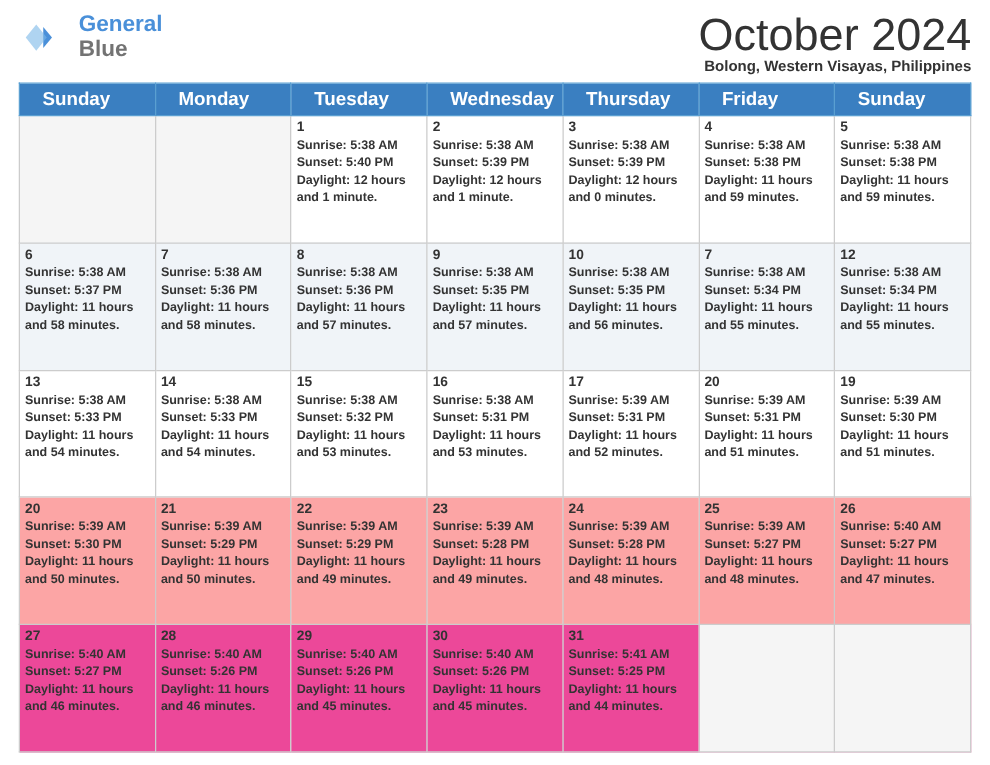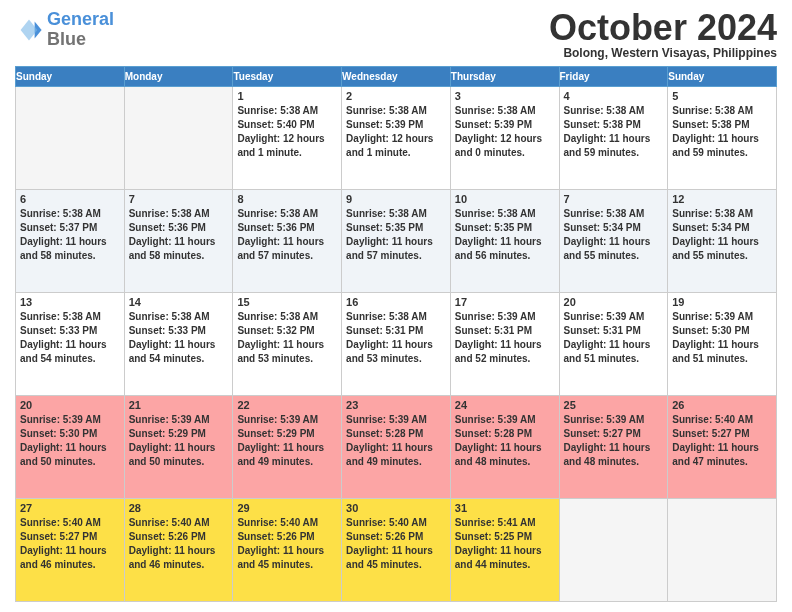--- a/index.html
+++ b/index.html
@@ -19,62 +19,62 @@
     }
     .header {
       display: flex;
       justify-content: space-between;
       align-items: flex-start;
       margin-bottom: 6px;
     }
     .logo {
       display: flex;
       align-items: center;
-      gap: 4px;
+      gap: 20px;
     }
     .logo-text {
       font-size: 18px;
       font-weight: bold;
       color: #333;
       line-height: 1.1;
     }
     .logo-text span {
       color: #4a90d9;
     }
     .logo-icon {
       width: 28px;
       height: 28px;
     }
     .title-area {
       text-align: right;
     }
     .month-title {
       font-size: 36px;
-      font-weight: bold;
+      font-weight: normal;
       color: #333;
       line-height: 1;
     }
     .location {
       font-size: 12px;
       color: #333;
       font-weight: bold;
     }
     .calendar {
       flex: 1;
       border: 1px solid #ccc;
       border-collapse: collapse;
       width: 100%;
       table-layout: fixed;
     }
     .calendar th {
       background-color: #3a7fc1;
       color: #fff;
-      font-size: 10px;
-      font-weight: bold;
-      padding: 4px 0;
+      font-size: 15px;
+      font-weight: bold;
+      padding: 4px 18px;
       border: 1px solid #5a9fd1;
       text-align: left;
     }
     .calendar td {
       border: 1px solid #ccc;
       vertical-align: top;
       padding: 3px 4px;
       font-size: 9px;
       color: #333;
       height: 88px;
@@ -289,21 +289,21 @@
 Sunset: 5:27 PM
 Daylight: 11 hours and 48 minutes.</div>
           </td>
           <td>
             <span class="day-number">26</span>
             <div class="day-info" style="white-space: pre-line;">Sunrise: 5:40 AM
 Sunset: 5:27 PM
 Daylight: 11 hours and 47 minutes.</div>
           </td>
         </tr>
-        <tr style="background: #fde047;">
+        <tr style="background: #ec4899;">
           <td>
             <span class="day-number">27</span>
             <div class="day-info" style="white-space: pre-line;">Sunrise: 5:40 AM
 Sunset: 5:27 PM
 Daylight: 11 hours and 46 minutes.</div>
           </td>
           <td>
             <span class="day-number">28</span>
             <div class="day-info" style="white-space: pre-line;">Sunrise: 5:40 AM
 Sunset: 5:26 PM

